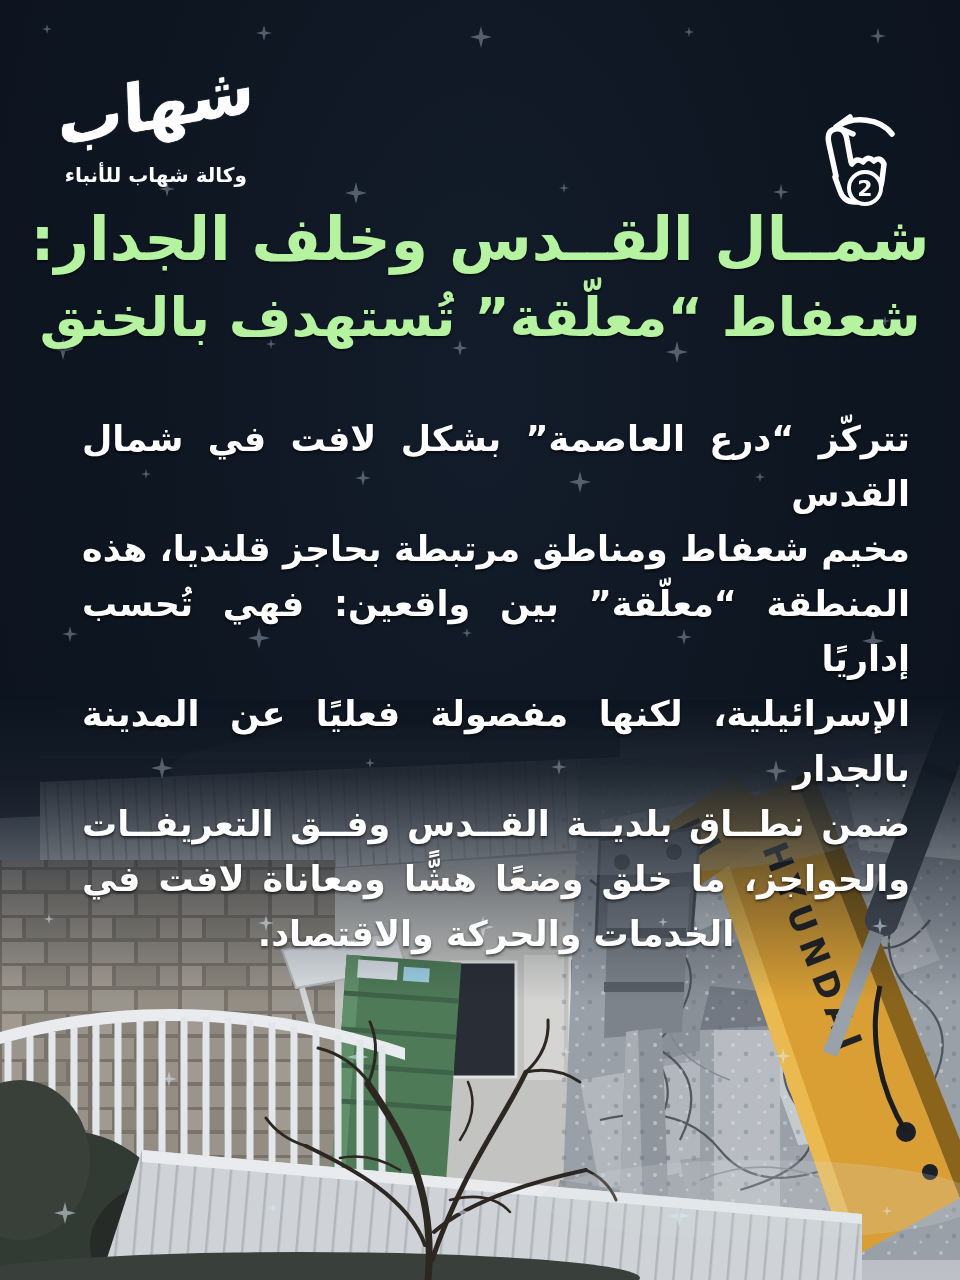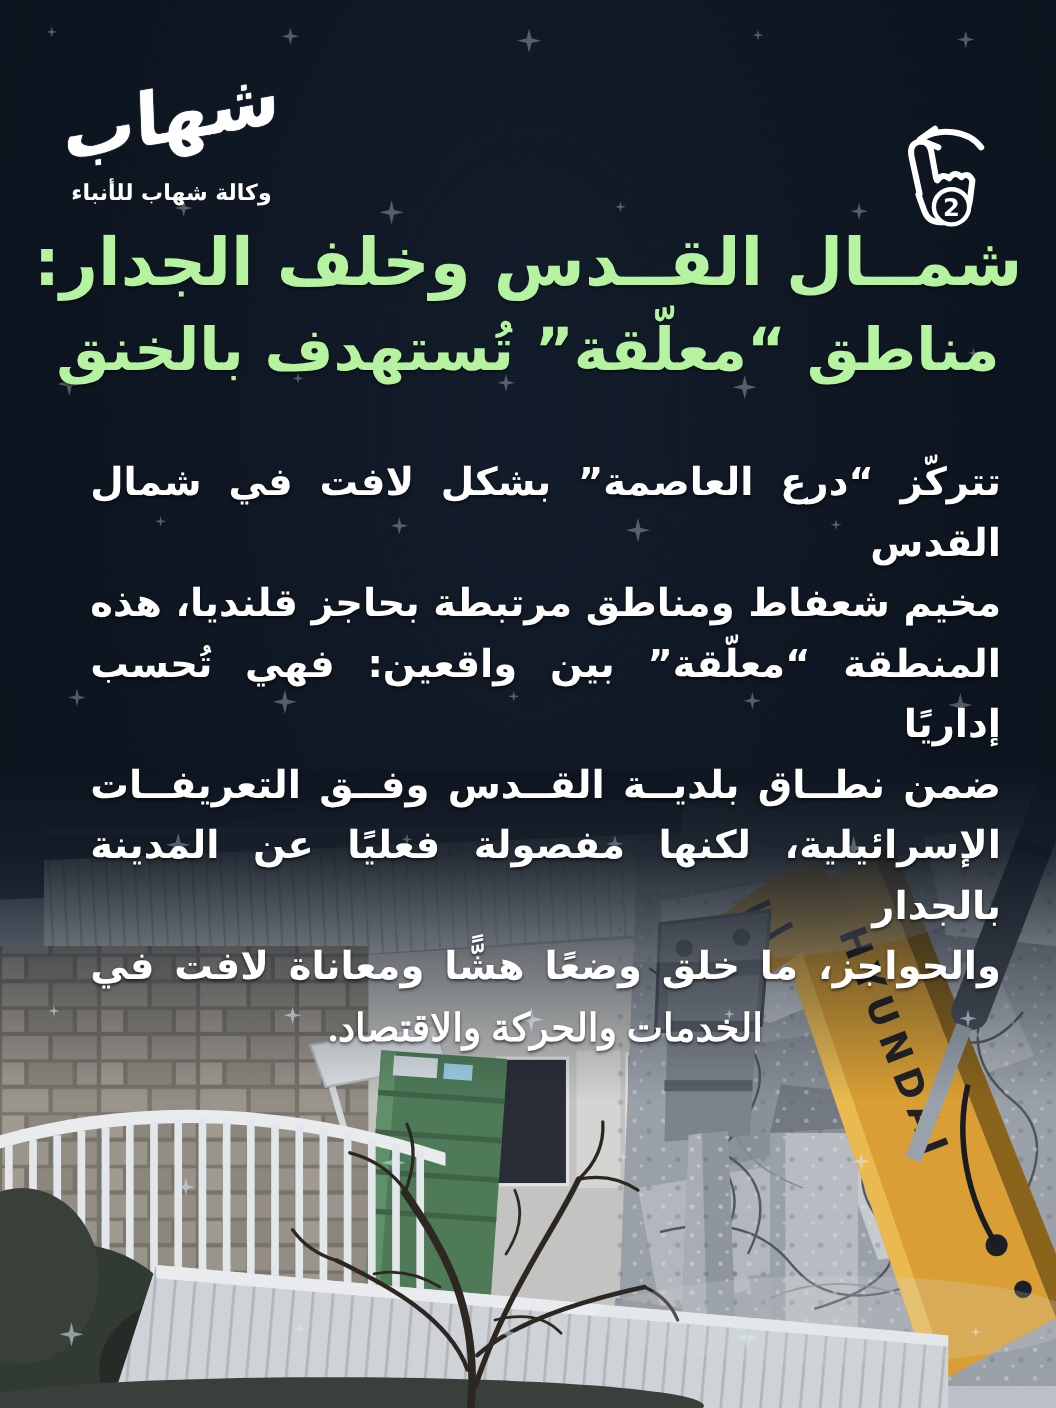--- a/index.html
+++ b/index.html
@@ -28,21 +28,21 @@
   .h-line2{font-size:54px;font-weight:bold;line-height:1.3;text-shadow:0 2px 2px rgba(0,0,0,.45);}
   
   .body-text{
     position:absolute;top:412px;left:50px;right:50px;z-index:5;direction:rtl;color:#ffffff;margin-left:32px;
   }
   .body-line{
     font-size:35px;font-weight:bold;line-height:55px;white-space:normal;
     text-align:justify;text-align-last:justify;
     text-shadow:0 2px 3px rgba(0,0,0,.6);
   }
-  .body-line.center{text-align:center;text-align-last:center;font-family:Liberation Serif, serif;}
+  .body-line.center{text-align:center;text-align-last:center;}
   
   .photo{position:absolute;left:0;top:700px;width:960px;height:580px;z-index:1;}
   .photo-fade{
     position:absolute;inset:0;z-index:2;pointer-events:none;
     background:linear-gradient(180deg,#0d1520 0%,rgba(13,21,32,.88) 13%,rgba(13,21,32,.45) 30%,rgba(13,21,32,0) 52%);
   }
 </style>
 </head>
 <body>
 
@@ -285,26 +285,26 @@
         <path d="M38 68 L31 36 q-3 -13 6 -15 q10 -2 12 11 l4 22"></path>
         <path d="M54 56 q5 -7 11 -2 q5 -7 11 -1 q6 -5 10 3 l-2 16 q-2 18 -17 21 l-8 1 q-13 1 -17 -11 l-5 -14"></path>
       </g>
       <circle cx="67" cy="80" r="16" fill="#0d1520" stroke="#ffffff" stroke-width="4"></circle>
       <text x="67" y="88" text-anchor="middle" font-family="DejaVu Sans, sans-serif" font-size="22" font-weight="bold" fill="#ffffff">2</text>
     </svg>
   </div>
 
   <h1 class="headline" style="margin:0;color:#b5f3a1;">
     <div class="h-line1">شمــال القــدس وخلف الجدار:</div>
-    <div class="h-line2">مناطق “معلّقة” تُستهدف بالخنق</div>
+    <div class="h-line2">شعفاط “معلّقة” تُستهدف بالخنق</div>
   </h1>
 
   <div class="body-text">
     <div class="body-line">تتركّز “درع العاصمة” بشكل لافت في شمال القدس</div>
     <div class="body-line">مخيم شعفاط ومناطق مرتبطة بحاجز قلنديا، هذه</div>
     <div class="body-line">المنطقة “معلّقة” بين واقعين: فهي تُحسب إداريًا</div>
+    <div class="body-line">الإسرائيلية، لكنها مفصولة فعليًا عن المدينة بالجدار</div>
     <div class="body-line">ضمن نطــاق بلديــة القــدس وفــق التعريفــات</div>
-    <div class="body-line">الإسرائيلية، لكنها مفصولة فعليًا عن المدينة بالجدار</div>
     <div class="body-line">والحواجز، ما خلق وضعًا هشًّا ومعاناة لافت في</div>
     <div class="body-line center">الخدمات والحركة والاقتصاد.</div>
   </div>
 
 </div>
 
 </body></html>

